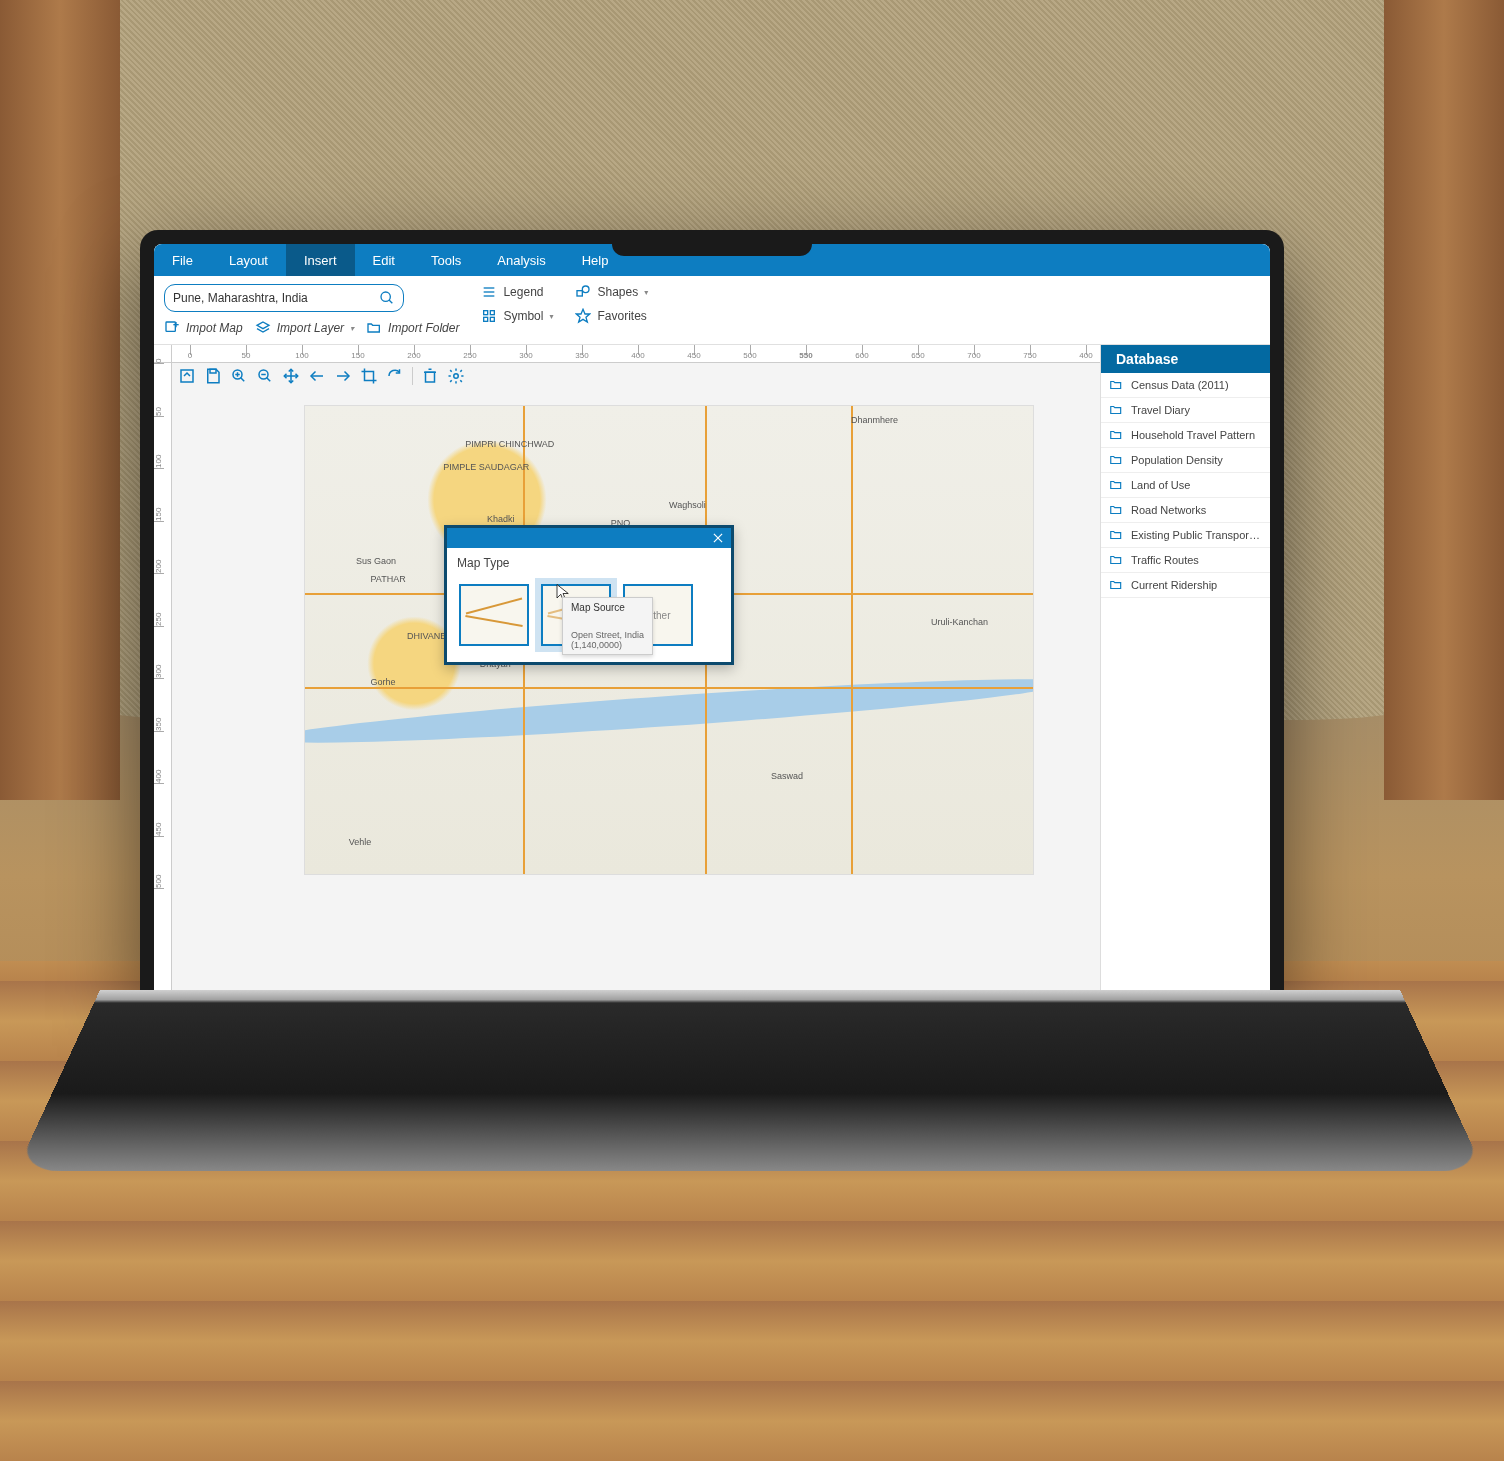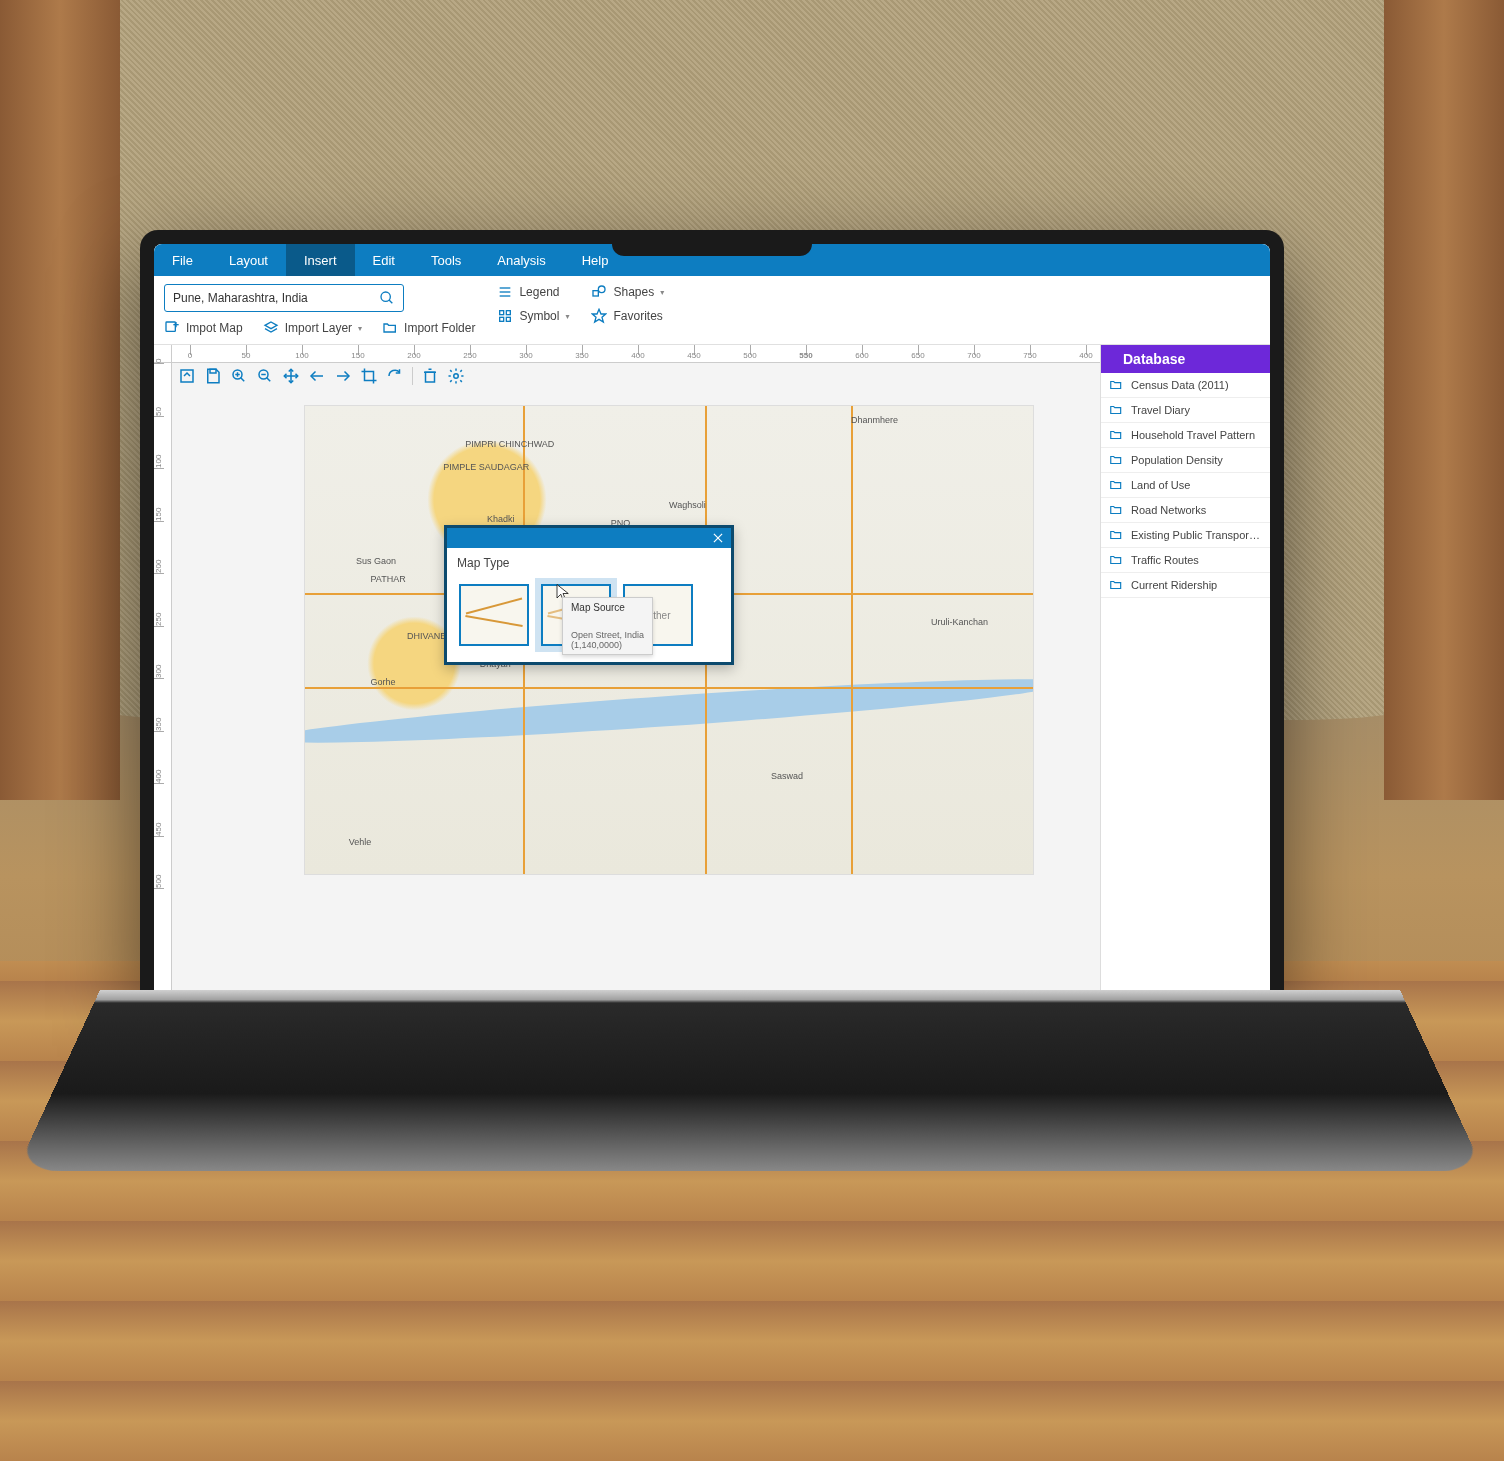--- a/index.html
+++ b/index.html
@@ -48,26 +48,26 @@
 }
 
 
 .app { position: absolute; inset: 0; background: #fff; display: flex; flex-direction: column; font-size: 12px; color: #333; }
 
 .menubar { background: #0d7dc1; height: 32px; display: flex; align-items: stretch; color: #fff; font-size: 13px; }
 .menubar .menu-item { padding: 0 18px; display: flex; align-items: center; cursor: pointer; }
 .menubar .menu-item.active { background: #0a5a8a; }
 
 .toolbar { padding: 8px 10px; display: flex; gap: 22px; border-bottom: 1px solid #e0e0e0; align-items: flex-start; }
-.search-wrap { display: flex; align-items: center; border: 1px solid #0d7dc1; border-radius: 3px; width: 240px; height: 28px; padding: 0 8px; }
+.search-wrap { display: flex; align-items: center; border: 1px solid #0d7dc1; border-radius: 11px; width: 240px; height: 28px; padding: 0 8px; }
 .search-wrap input { border: none; flex: 1; font-size: 12px; outline: none; color: #333; }
 .search-icon { width: 16px; height: 16px; }
 
 .tool-col { display: flex; flex-direction: column; gap: 8px; }
-.tool-row { display: flex; gap: 20px; }
+.tool-row { display: flex; gap: 12px; font-style: italic; }
 .tool-btn { display: flex; align-items: center; gap: 6px; font-size: 12px; color: #444; cursor: pointer; }
 .tool-btn .ico { width: 16px; height: 16px; color: #0d7dc1; }
 
 .workspace { flex: 1; display: flex; overflow: hidden; }
 .canvas-area { flex: 1; position: relative; background: #f4f4f4; }
 
 
 .ruler-h { position: absolute; top: 0; left: 18px; right: 0; height: 18px; background: #fff; border-bottom: 1px solid #ccc; font-size: 8px; color: #888; }
 .ruler-h .tick { position: absolute; top: 0; border-left: 1px solid #aaa; height: 6px; }
 .ruler-h .tick.major { height: 10px; }
@@ -114,21 +114,21 @@
 .thumb-roads::before { top: 30%; left: 0; right: 0; height: 2px; transform: rotate(-15deg); }
 .thumb-roads::after { top: 60%; left: 0; right: 0; height: 2px; transform: rotate(10deg); }
 
 
 .cursor-arrow { position: absolute; top: 238px; left: 400px; width: 18px; height: 18px; z-index: 50; }
 .tooltip { position: absolute; top: 252px; left: 408px; background: #f4f4f4; border: 1px solid #ccc; padding: 4px 8px; font-size: 9px; color: #666; box-shadow: 0 2px 4px rgba(0,0,0,0.15); z-index: 50; }
 .tooltip .tt-title { color: #333; font-size: 10px; margin-bottom: 17px; }
 
 
 .db-panel { width: 170px; background: #fff; border-left: 1px solid #ddd; display: flex; flex-direction: column; }
-.db-hdr { background: #6d28d9; color: #fff; padding: 6px 22px; font-size: 14px; font-weight: bold; }
+.db-hdr { background: #0369a1; color: #fff; padding: 6px 15px; font-size: 14px; font-weight: bold; }
 .db-item { display: flex; align-items: center; gap: 8px; padding: 5px 8px; border-bottom: 1px solid #eee; font-size: 11px; color: #444; cursor: pointer; }
 .db-item .folder-ico { width: 14px; height: 14px; color: #0d7dc1; flex-shrink: 0; }
 .db-item span { white-space: nowrap; overflow: hidden; text-overflow: ellipsis; }
 </style>
 </head>
 <body>
 
 <div class="scene">
   <div class="chair-back"></div>
   <div class="wood-edge-l"></div>

